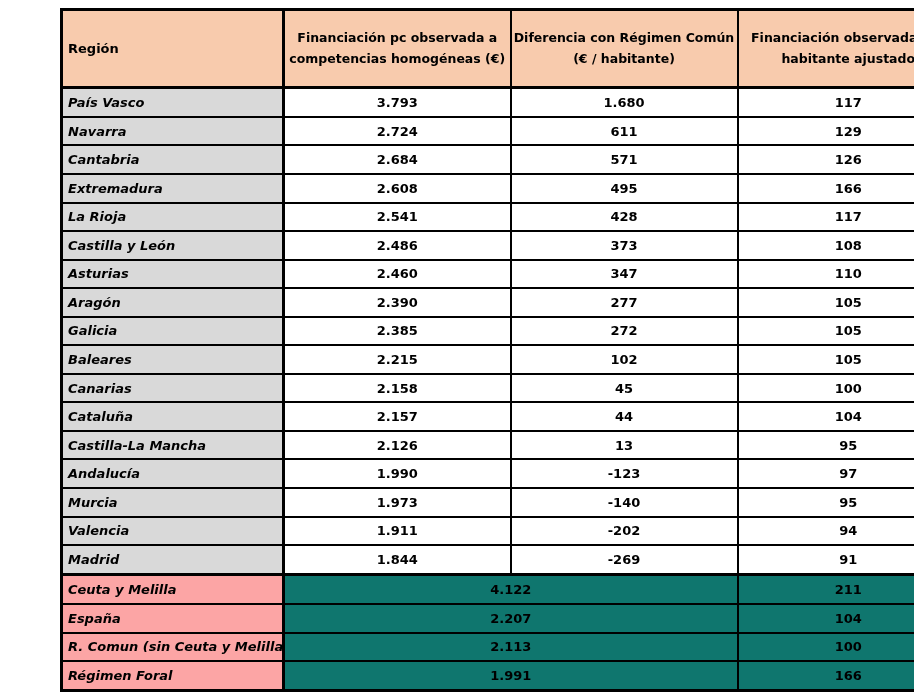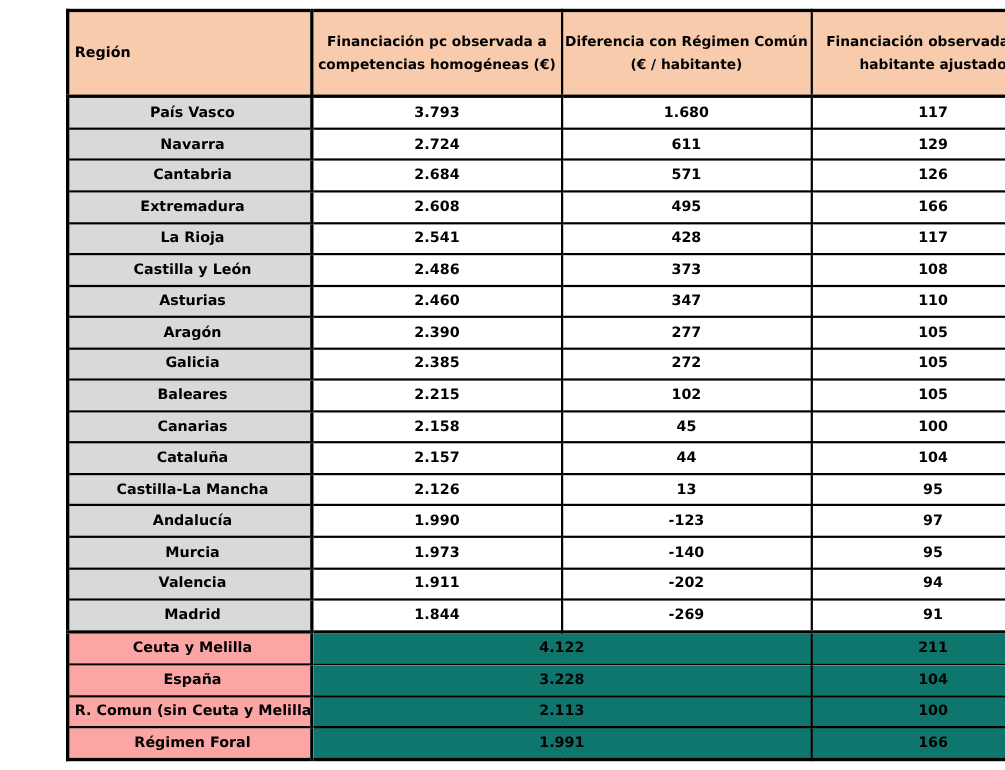--- a/index.html
+++ b/index.html
@@ -54,24 +54,25 @@
   .fin-table .region-cell {
     border-right: 3px solid #000000;
   }
   
   .fin-table tbody td {
     font-size: 13px;
     text-align: center;
     background: #FFFFFF;
   }
   .fin-table td.region-cell {
-    text-align: center;
+    text-align: left;
     padding-left: 5px;
     background: #D9D9D9;
     white-space: nowrap;
+    font-style: italic;
   }
   
   .fin-table tbody.summary td {
     background: #0f766e;
   }
   .fin-table tbody.summary td.region-cell {
     background: #fca5a5;
   }
   .fin-table tbody.summary tr:first-child td {
     border-top: 3px solid #000000;
@@ -204,21 +205,21 @@
         </tr>
       </tbody>
     <tbody id="summary-body" class="summary">
         <tr>
           <td class="region-cell">Ceuta y Melilla</td>
           <td colspan="2">4.122</td>
           <td>211</td>
         </tr>
         <tr>
           <td class="region-cell">España</td>
-          <td colspan="2">3.228</td>
+          <td colspan="2">2.207</td>
           <td>104</td>
         </tr>
         <tr>
           <td class="region-cell">R. Comun (sin Ceuta y Melilla)</td>
           <td colspan="2">2.113</td>
           <td>100</td>
         </tr>
         <tr>
           <td class="region-cell">Régimen Foral</td>
           <td colspan="2">1.991</td>

